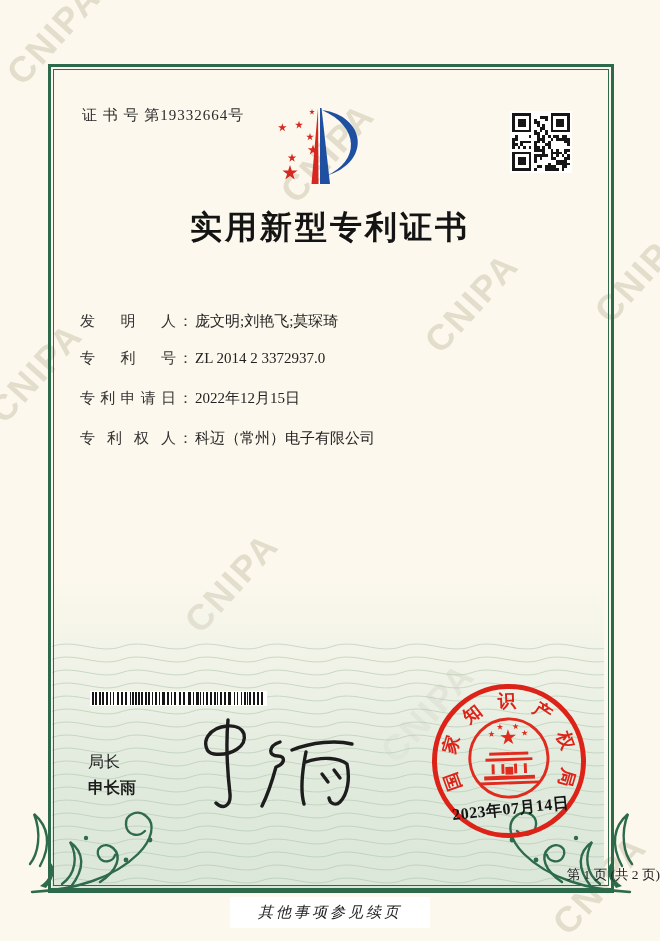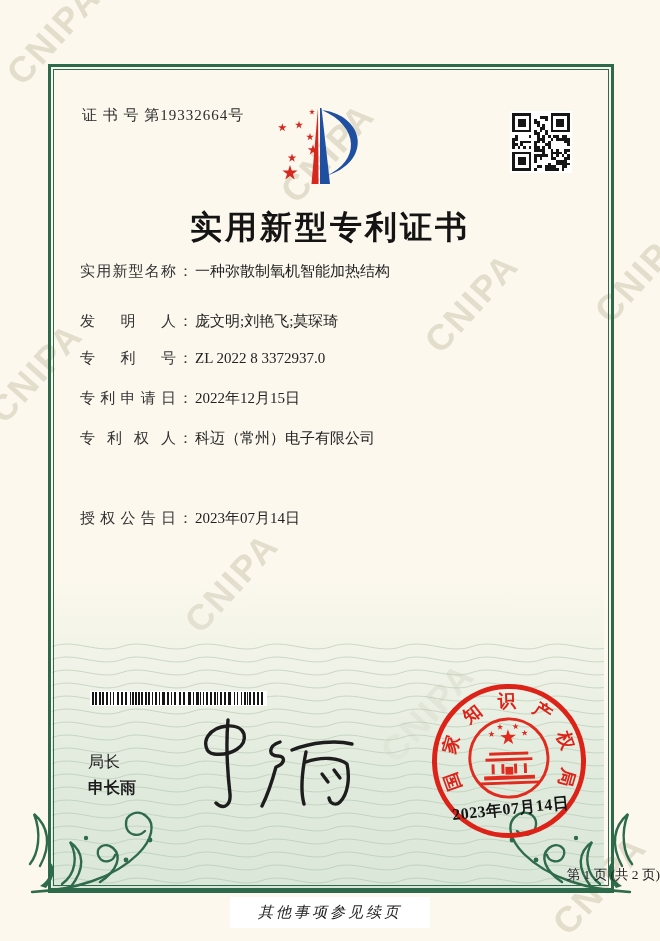--- a/index.html
+++ b/index.html
@@ -354,39 +354,33 @@
         <rect x="13" y="20" width="1" height="1" fill="#161616"></rect>
         <rect x="14" y="20" width="1" height="1" fill="#161616"></rect>
         <rect x="15" y="20" width="1" height="1" fill="#161616"></rect>
         <rect x="16" y="20" width="1" height="1" fill="#161616"></rect>
         <rect x="18" y="20" width="1" height="1" fill="#161616"></rect>
       </svg>
   </div>
 
   <h1 class="title">实用新型专利证书</h1>
 
-  <div class="row" style="top:262px">
-    <span class="lab">实用新型名称</span><span class="colon">：</span><span class="val">一种弥散制氧机智能加热结构</span>
-  </div>
   <div class="row" style="top:312px">
     <span class="lab">发明人</span><span class="colon">：</span><span class="val">庞文明;刘艳飞;莫琛琦</span>
   </div>
   <div class="row" style="top:349px">
-    <span class="lab">专利号</span><span class="colon">：</span><span class="val">ZL 2022 8 3372937.0</span>
+    <span class="lab">专利号</span><span class="colon">：</span><span class="val">ZL 2014 2 3372937.0</span>
   </div>
   <div class="row" style="top:389px">
     <span class="lab">专利申请日</span><span class="colon">：</span><span class="val">2022年12月15日</span>
   </div>
   <div class="row" style="top:429px">
     <span class="lab">专利权人</span><span class="colon">：</span><span class="val">科迈（常州）电子有限公司</span>
   </div>
   <div class="row" style="top:509px;width:506px">
-    <span>
-      <span class="lab">授权公告日</span><span class="colon">：</span><span class="val">2023年07月14日</span>
-    </span>
   </div>
 
 
   <div class="barcode" id="barcode">
       <span style="width:2px;background:#161616"></span>
       <span style="width:1px;background:#fff"></span>
       <span style="width:2px;background:#161616"></span>
       <span style="width:2px;background:#fff"></span>
       <span style="width:2px;background:#161616"></span>
       <span style="width:1px;background:#fff"></span>

